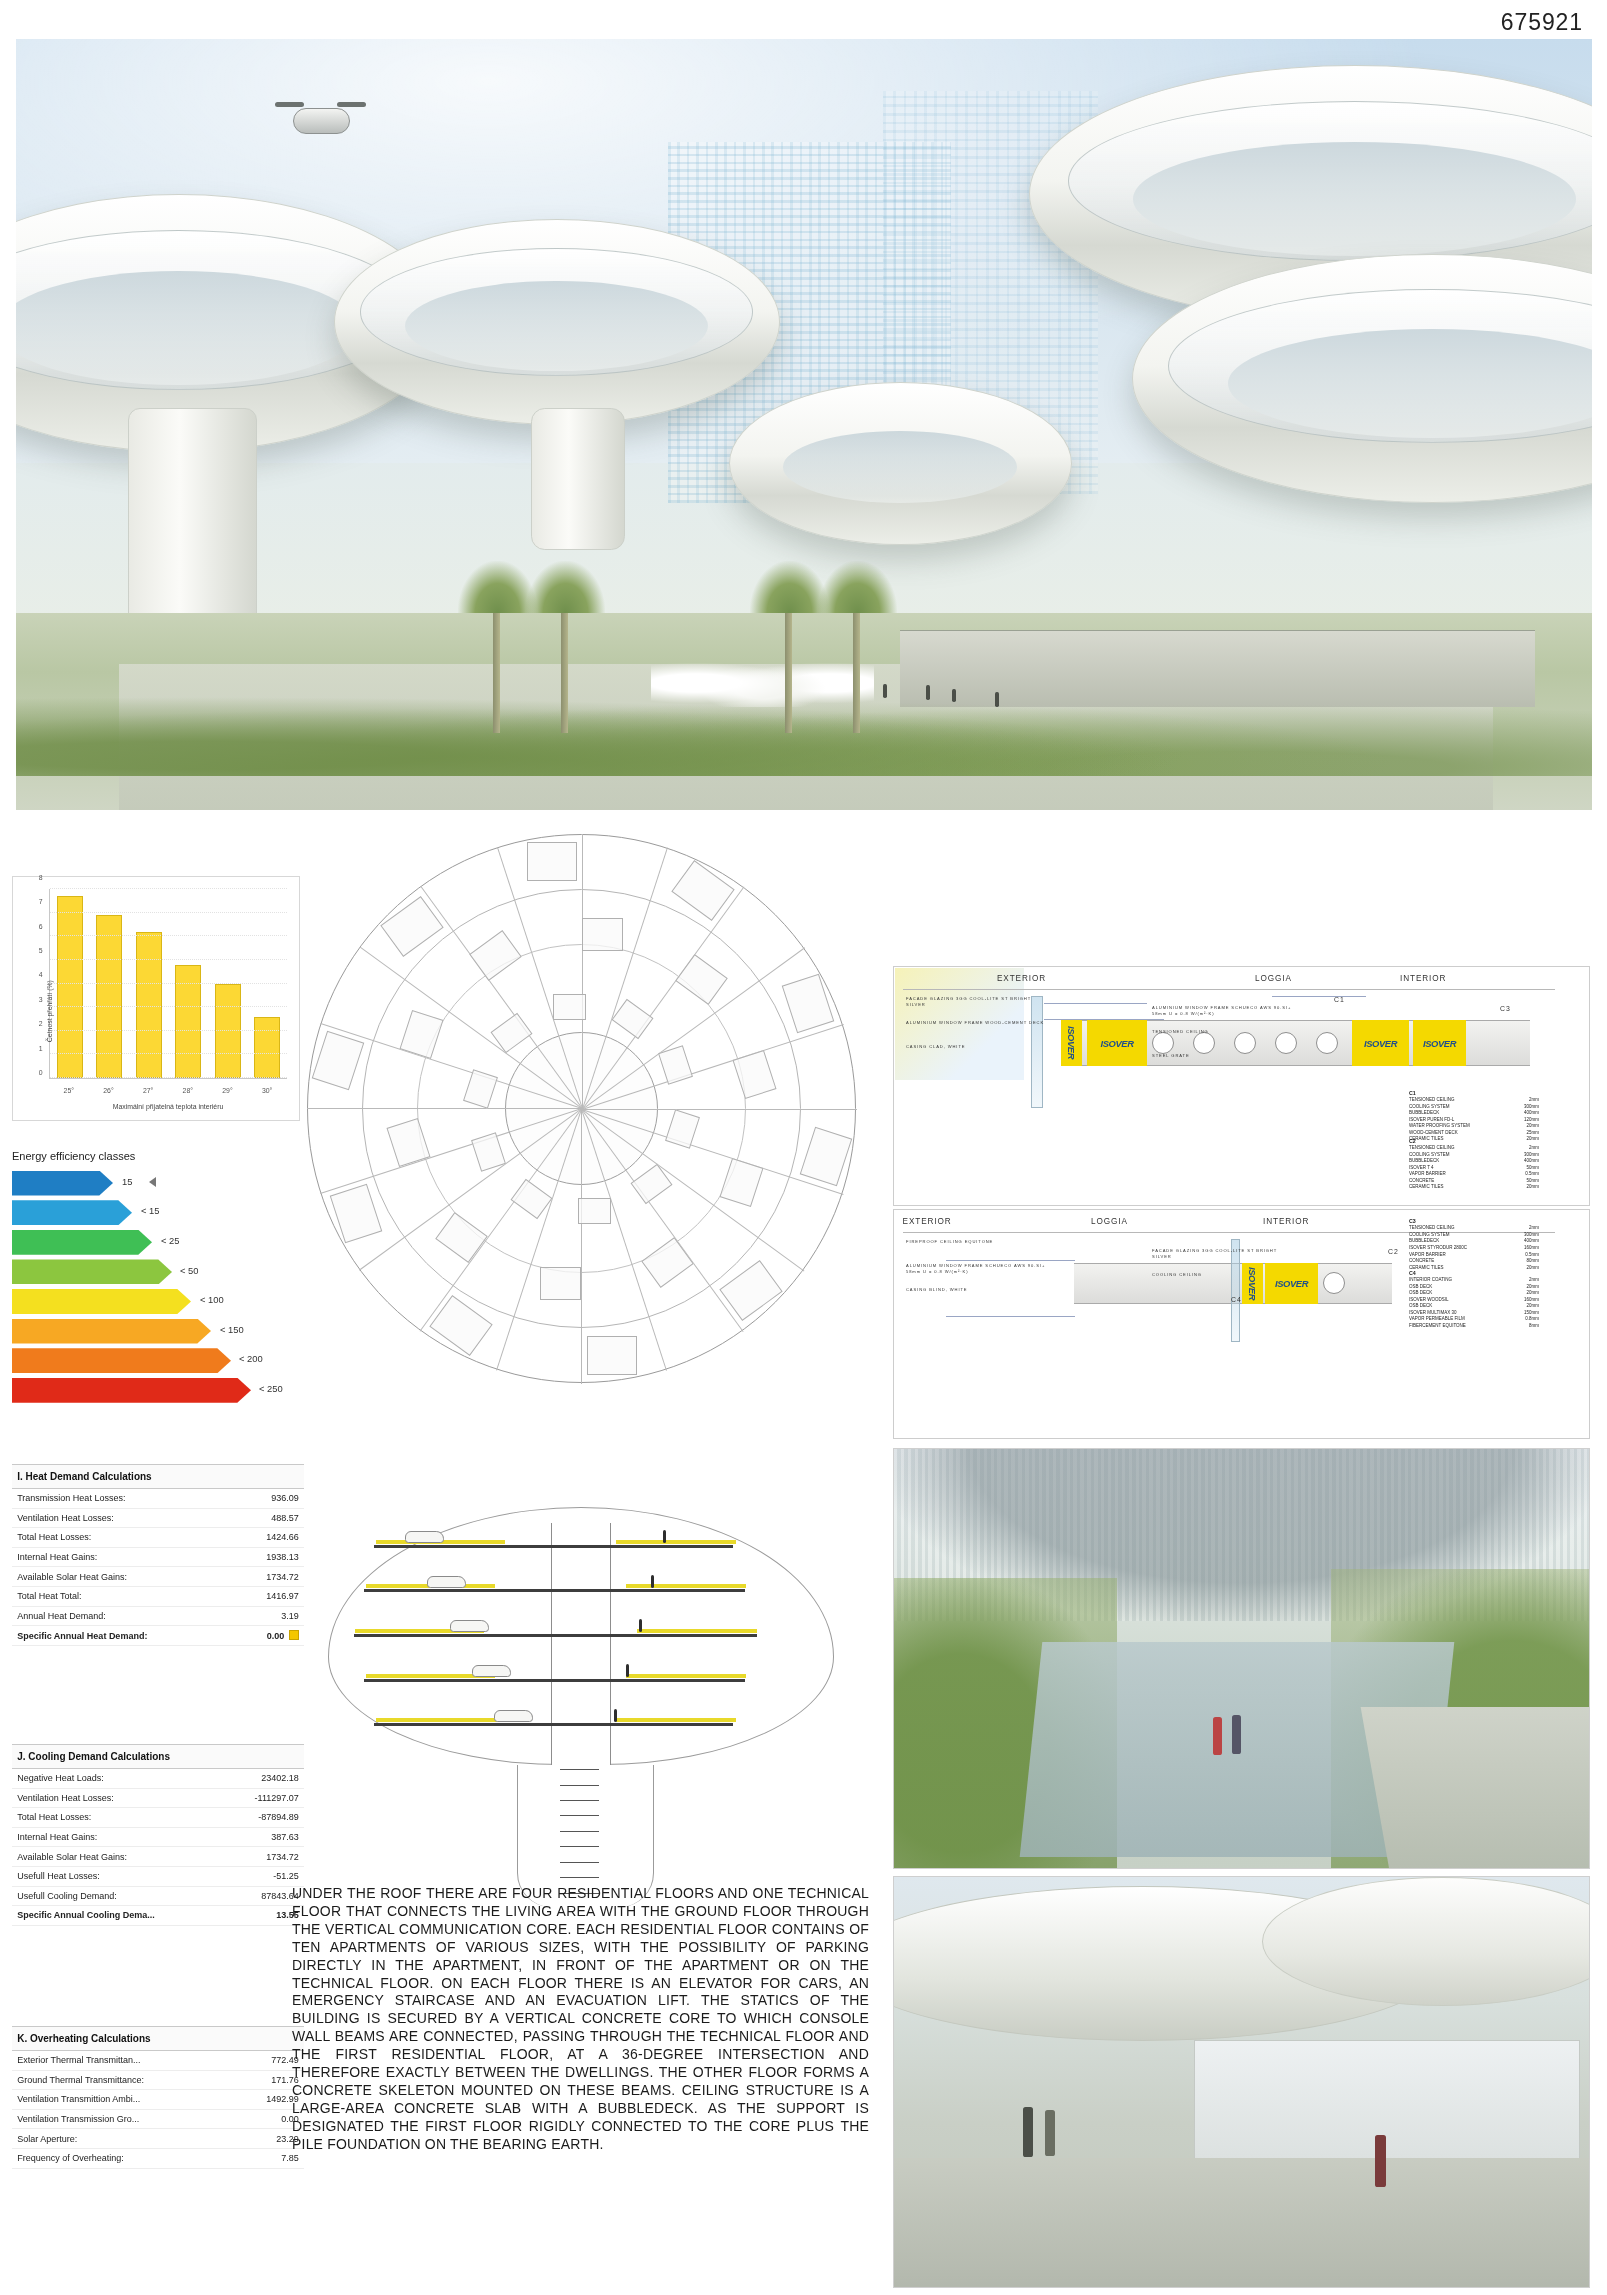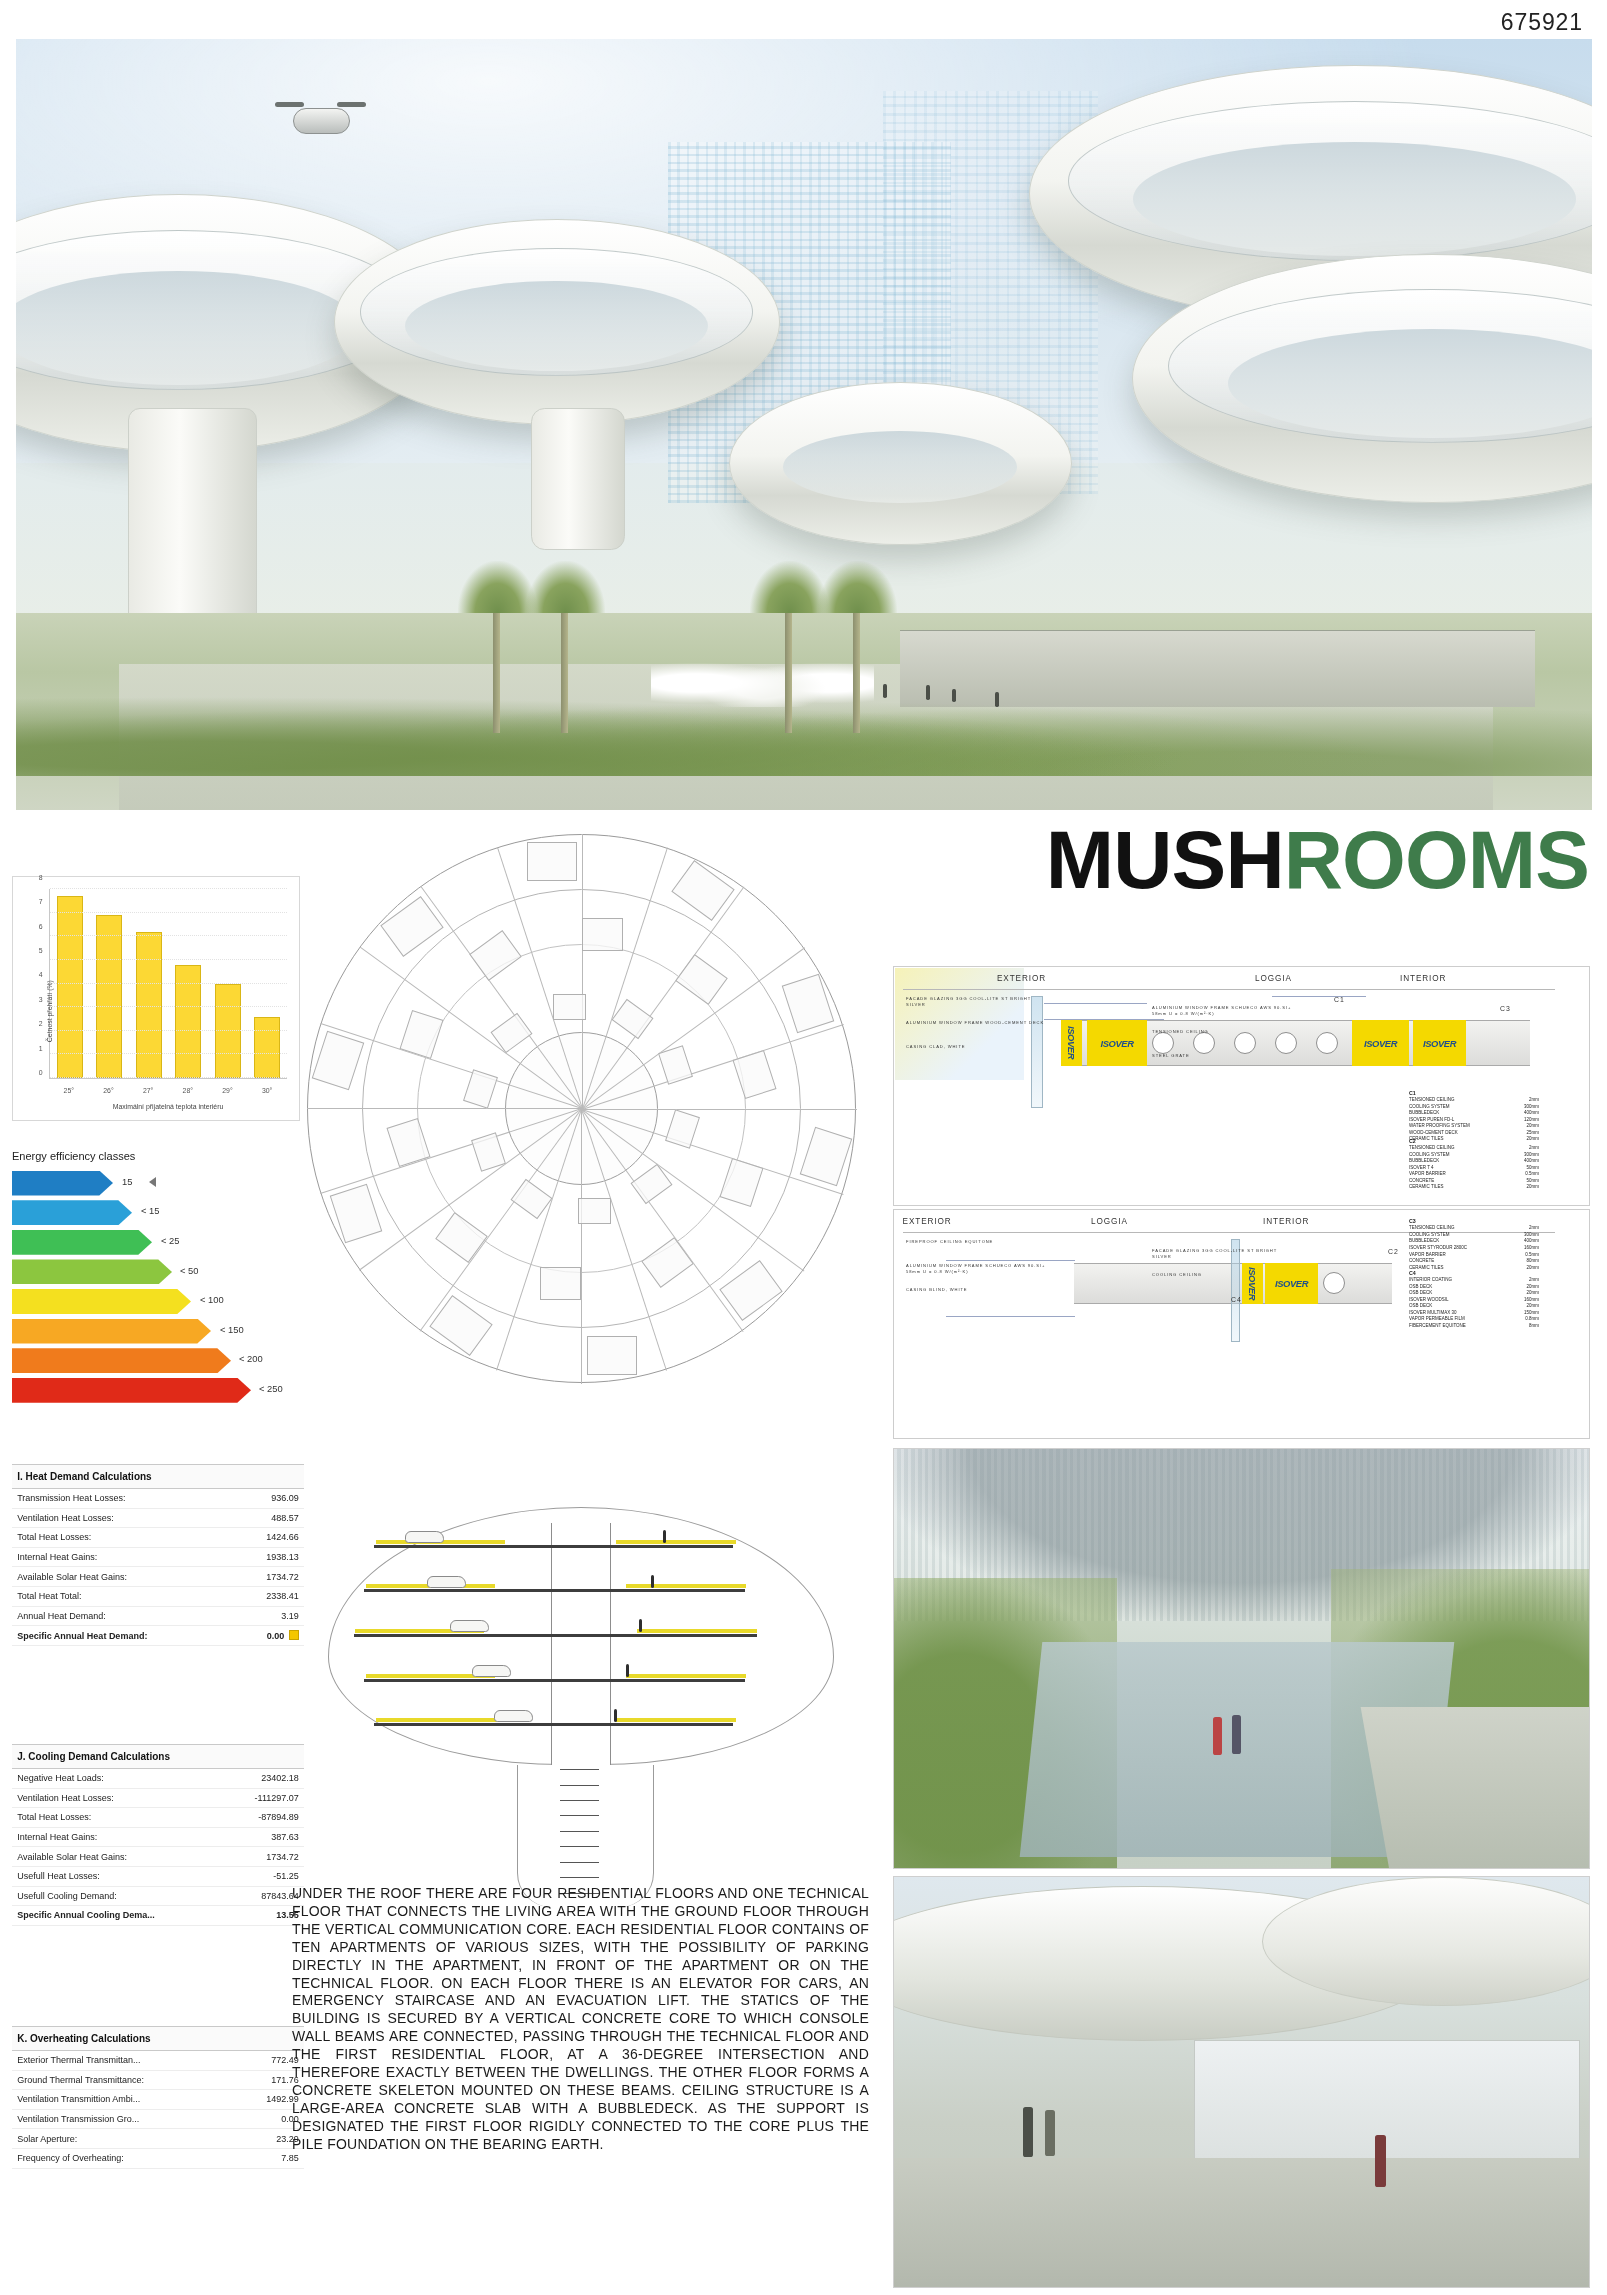--- a/index.html
+++ b/index.html
@@ -415,23 +415,20 @@
     <div class="rotor" style="right:1.7px;"></div>
   </div>
 
   <div class="person" style="left:867px; bottom:112px; height:13.7px;"></div>
   <div class="person" style="left:910px; bottom:110px; height:14.6px;"></div>
   <div class="person" style="left:936px; bottom:108px; height:13px;"></div>
   <div class="person" style="left:979px; bottom:103px; height:15.5px;"></div>
 </div>
 
 <div class="title-block">
-  <div class="title-big">
-    <span class="mush">MUSH</span><span class="rooms">ROOMS</span>
-  </div>
 </div>
 
 <div class="chart-card">
   <div class="chart-inner">
     <div class="ylabels">
         <div class="ylabel" style="bottom: 0%; top: auto;">0</div>
         <div class="ylabel" style="bottom: 12.5%; top: auto;">1</div>
         <div class="ylabel" style="bottom: 25%; top: auto;">2</div>
         <div class="ylabel" style="bottom: 37.5%; top: auto;">3</div>
         <div class="ylabel" style="bottom: 50%; top: auto;">4</div>
@@ -528,21 +525,21 @@
     <div class="calc-row">
       <span class="lbl">Internal Heat Gains:</span>
       <span><span class="val">1938.13</span></span>
     </div>
     <div class="calc-row">
       <span class="lbl">Available Solar Heat Gains:</span>
       <span><span class="val">1734.72</span></span>
     </div>
     <div class="calc-row">
       <span class="lbl">Total Heat Total:</span>
-      <span><span class="val">2338.41</span></span>
+      <span><span class="val">1416.97</span></span>
     </div>
     <div class="calc-row">
       <span class="lbl">Annual Heat Demand:</span>
       <span><span class="val">3.19</span></span>
     </div>
     <div class="calc-row bold">
       <span class="lbl">Specific Annual Heat Demand:</span>
       <span><span class="val">0.00</span><span class="swatch"></span></span>
     </div>
   </div>

